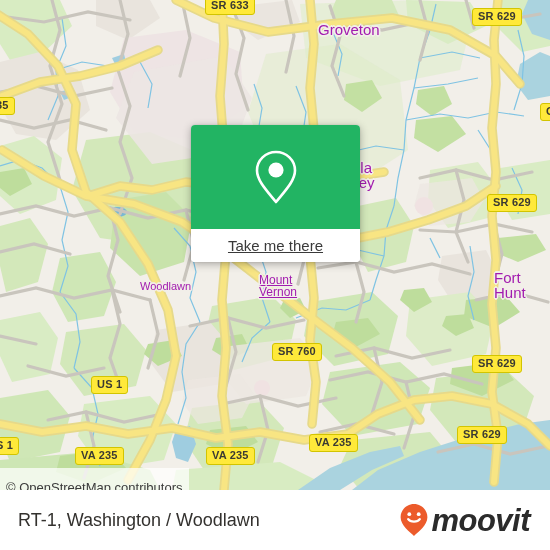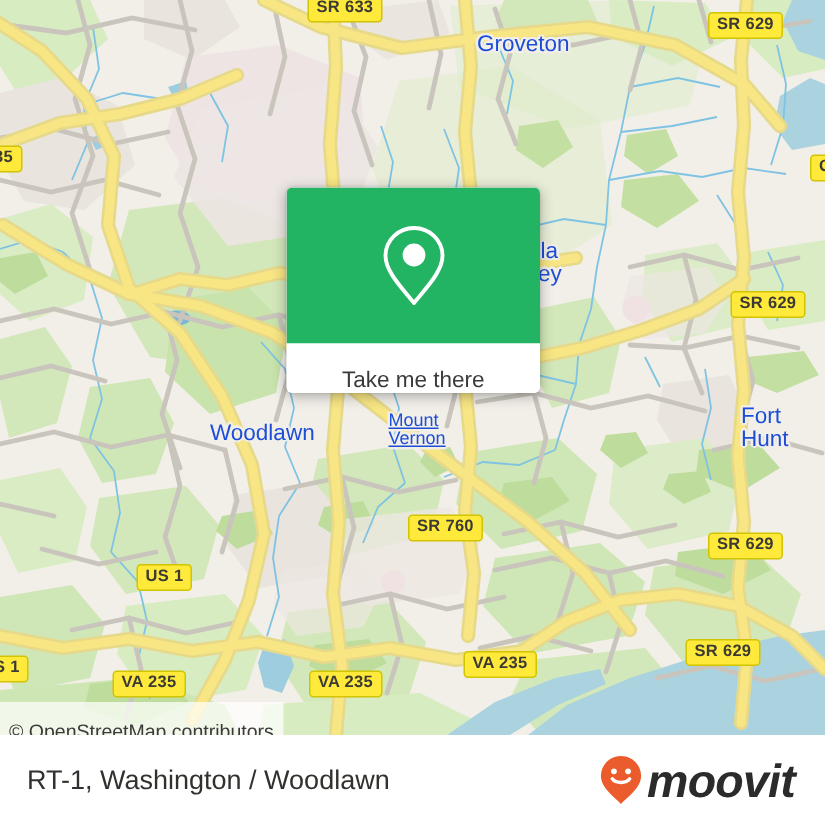--- a/index.html
+++ b/index.html
@@ -13,21 +13,21 @@
   
   #map{
     position:absolute;left:0;top:0;width:550px;height:490px;
     background:#f2efe9;overflow:hidden;
   }
   #mapsvg{position:absolute;left:0;top:0;width:550px;height:490px;}
 
   
   .place{
     position:absolute;
-    color:#1d4ed8;
+    color:#a21caf;
     font-family:"Liberation Sans", sans-serif;
     text-shadow:
       1.6px 0 #f2efe9, -1.6px 0 #f2efe9, 0 1.6px #f2efe9, 0 -1.6px #f2efe9,
       1.1px 1.1px #f2efe9, -1.1px 1.1px #f2efe9, 1.1px -1.1px #f2efe9, -1.1px -1.1px #f2efe9;
     white-space:nowrap;
     pointer-events:none;
     line-height:1.02;
   }
 
   
@@ -56,24 +56,25 @@
     background:#fff;
   }
   #card-top{
     background:#22b463;
     height:104px;
     display:flex;align-items:center;justify-content:center;
   }
   #card-btn{
     height:33px;
     background:#ffffff;
-    display:flex;align-items:flex-end;justify-content:center;
+    display:flex;align-items:center;justify-content:center;
     color:#3a3a3a;
     font-size:15px;
     cursor:pointer;
+    text-decoration:underline;
   }
 
   
   #attrib{
     position:absolute;left:0;top:468px;
     color:#3a3a3a;
     font-size:13px;
     padding:12px 6px;
     background:rgba(255,255,255,.72);
     white-space:nowrap;
@@ -301,21 +302,21 @@
           <div>Groveton</div>
         </div>
         <div class="place" style="left: 352px; top: 160px; font-size: 15px;">
           <div>bla</div>
           <div>lley</div>
         </div>
         <div class="place" style="left: 494px; top: 270px; font-size: 15px;">
           <div>Fort</div>
           <div>Hunt</div>
         </div>
-        <div class="place" style="left: 140px; top: 281px; font-size: 15px;">
+        <div class="place" style="left: 140px; top: 281px; font-size: 11px;">
           <div>Woodlawn</div>
         </div>
         <div class="place" style="left: 259px; top: 274px; font-size: 12px; text-decoration: underline;">
           <div>Mount</div>
           <div>Vernon</div>
         </div>
       </div>
 
     <div id="shields">
         <div class="shield" style="left: 205px; top: -3px;">SR 633</div>

